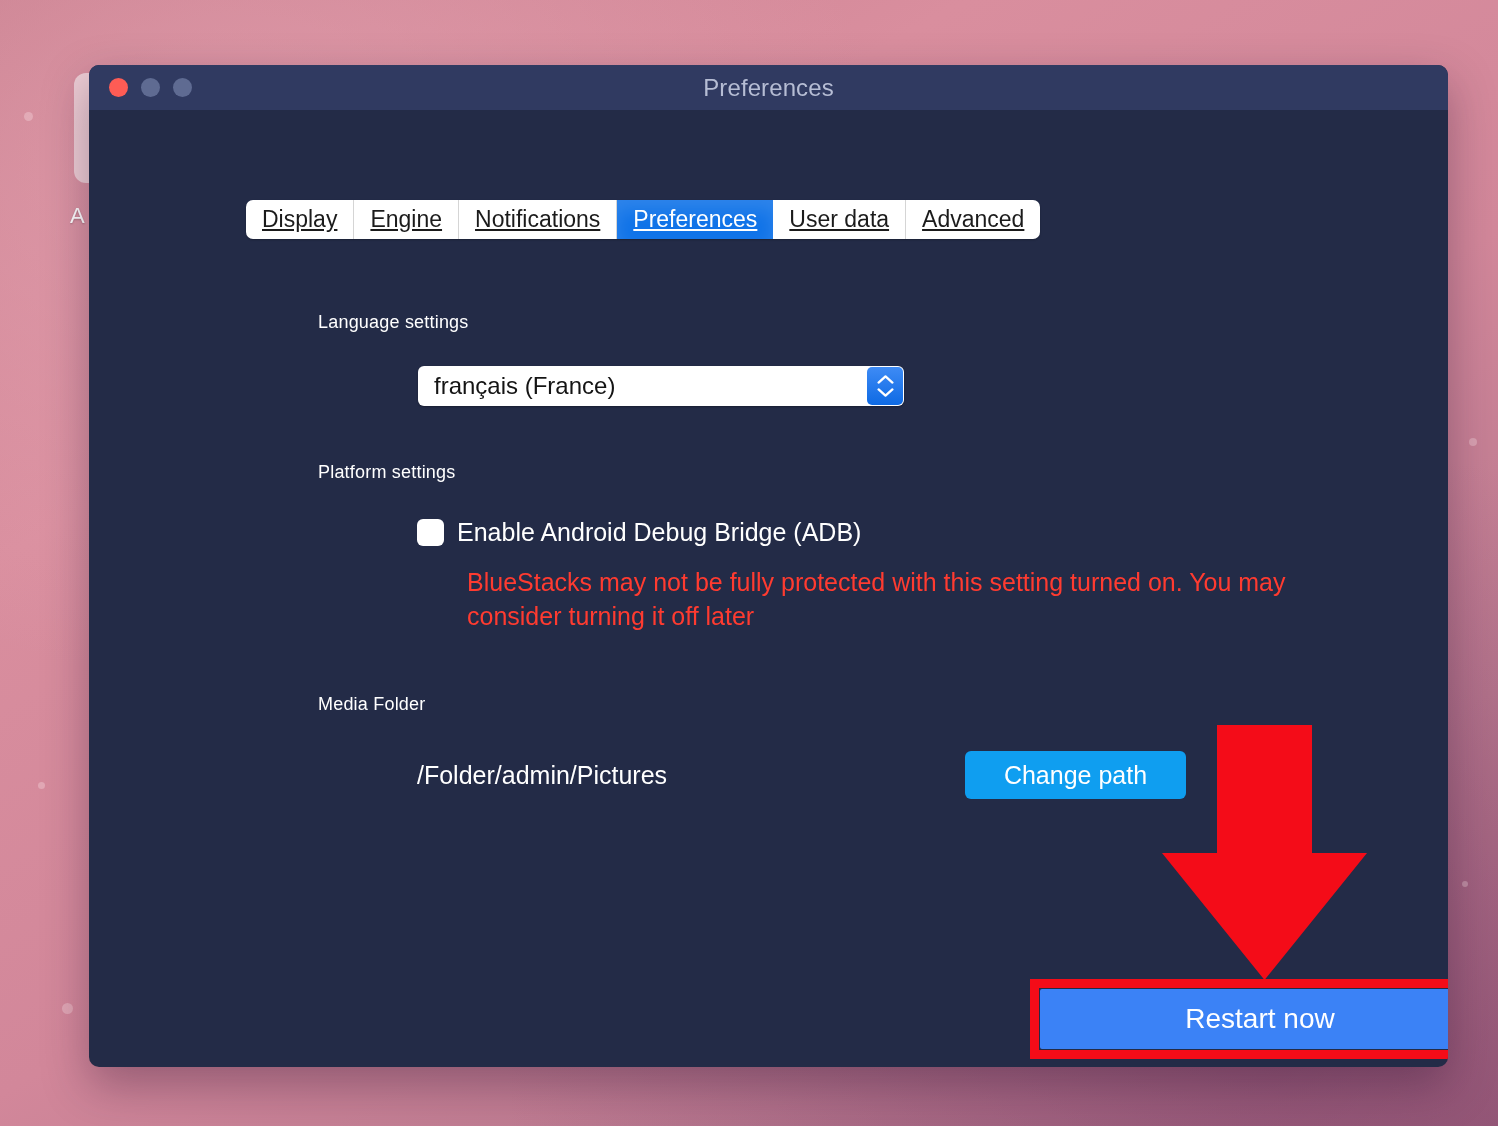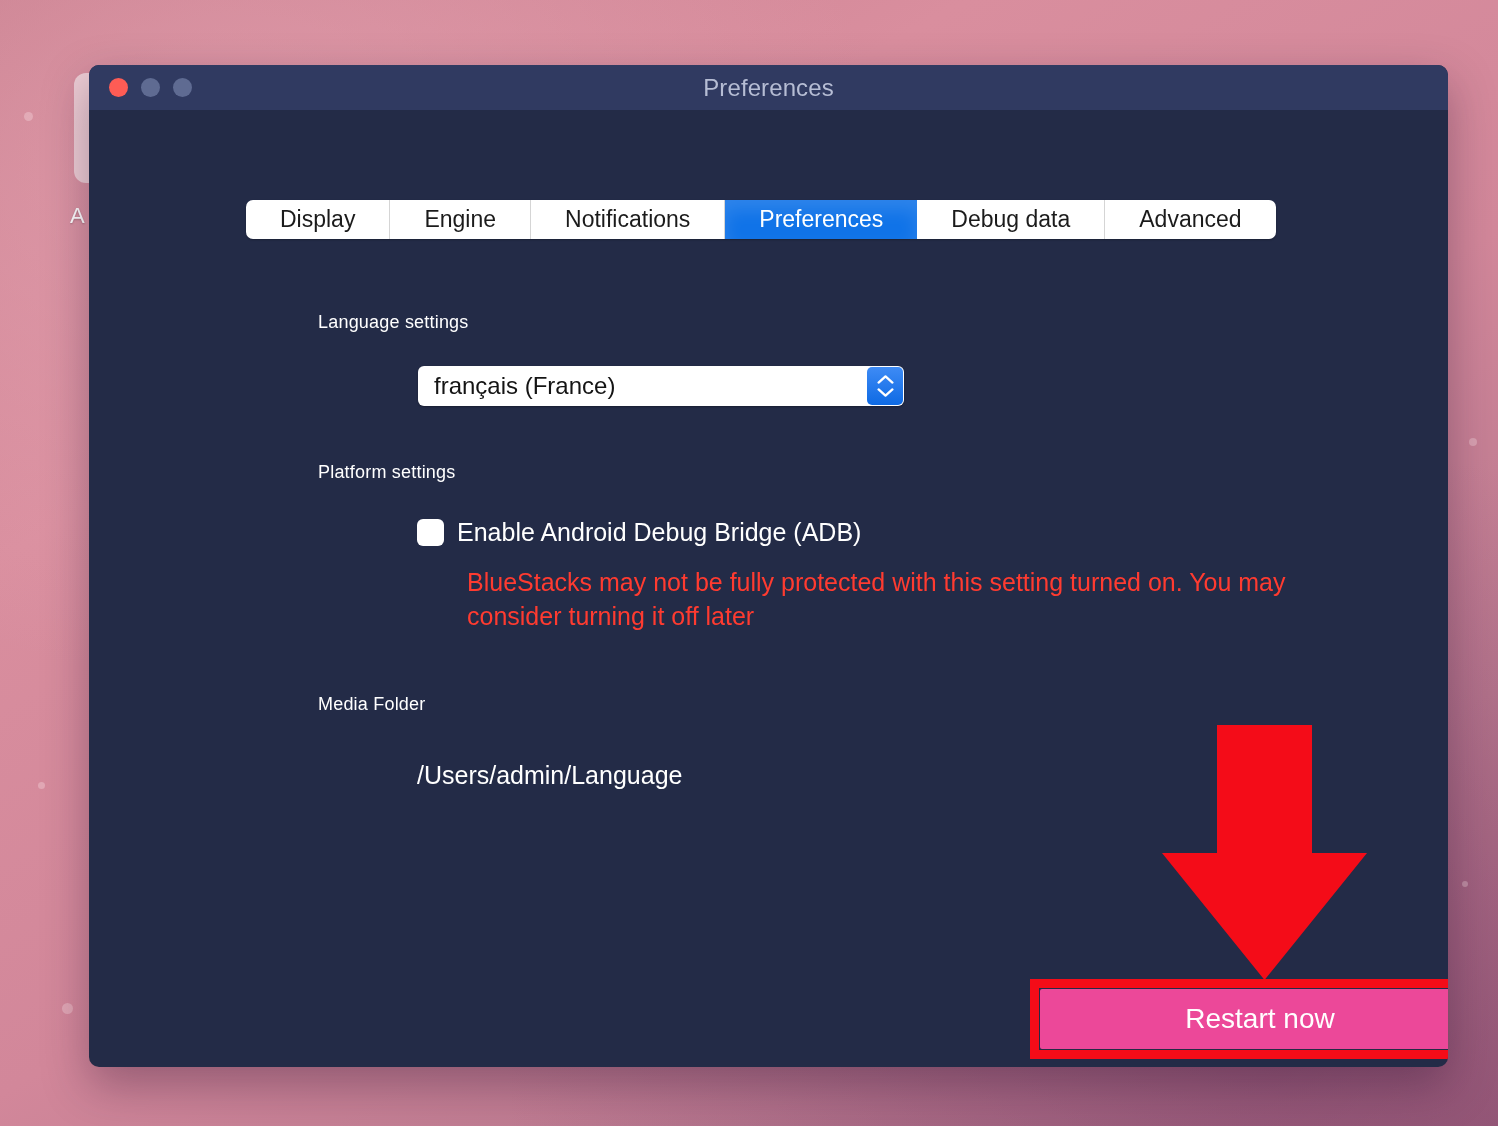--- a/index.html
+++ b/index.html
@@ -99,24 +99,25 @@
     overflow: hidden;
     box-shadow: 0 1px 2px rgba(0,0,0,.25);
   }
   .tab {
     background: #ffffff;
     color: #1b1b1b;
     font-size: 23px;
     display: flex;
     align-items: center;
     justify-content: center;
-    padding: 0 34px;
+    padding: 0 16px;
     border-right: 1px solid #d5d5d5;
     white-space: nowrap;
     cursor: default;
+    text-decoration: underline;
   }
   .tab:last-child { border-right: none; }
   .tab.active {
     background: #1073e8;
     color: #ffffff;
     border-right: none;
     box-shadow: inset 0 10px 18px rgba(255,255,255,0.13);
   }
 
   
@@ -221,21 +222,21 @@
     position: absolute;
     left: 941px; top: 914px;
     width: 460px; height: 80px;
     border: 9px solid #f40c18;
     background: transparent;
   }
   #restart-btn {
     position: absolute;
     left: 951px; top: 924px;
     width: 440px; height: 60px;
-    background: #ec4899;
+    background: #3b82f6;
     color: #ffffff;
     border: none;
     border-radius: 2px;
     font-family: "Liberation Sans", sans-serif;
     font-size: 28px;
     cursor: pointer;
   }
 
   
   #red-arrow {
@@ -271,21 +272,21 @@
         <div class="light max"></div>
       </div>
       <div id="window-title">Preferences</div>
     </div>
 
     <div id="tabbar">
       <div class="tab">Display</div>
       <div class="tab">Engine</div>
       <div class="tab">Notifications</div>
       <div class="tab active">Preferences</div>
-      <div class="tab">Debug data</div>
+      <div class="tab">User data</div>
       <div class="tab">Advanced</div>
     </div>
 
     <div class="section-title" id="lang-title">Language settings</div>
 
     <div id="lang-select">
       <div id="lang-select-value">français (France)</div>
       <div id="lang-stepper">
         <svg width="17" height="9" viewBox="0 0 17 9" aria-hidden="true">
           <path d="M1.6 7.6 L8.5 1.4 L15.4 7.6" fill="none" stroke="#ffffff" stroke-width="2.3" stroke-linecap="round" stroke-linejoin="round"></path>
@@ -299,21 +300,22 @@
     <div class="section-title" id="platform-title">Platform settings</div>
 
     <div id="adb-row">
       <div id="adb-checkbox"></div>
       <div id="adb-label">Enable Android Debug Bridge (ADB)</div>
     </div>
 
     <div id="adb-warning">BlueStacks may not be fully protected with this setting turned on. You may consider turning it off later</div>
 
     <div class="section-title" id="media-title">Media Folder</div>
-    <div id="media-path">/Users/admin/Language</div>
+    <div id="media-path">/Folder/admin/Pictures</div>
+    <button id="change-path-btn">Change path</button>
 
     <div id="red-arrow">
       <svg width="205" height="255" viewBox="0 0 205 255" aria-hidden="true">
         <polygon points="55,0 150,0 150,128 205,128 102.5,255 0,128 55,128" fill="#f40c18"></polygon>
       </svg>
     </div>
 
     <div id="restart-highlight"></div>
     <button id="restart-btn">Restart now</button>
 

